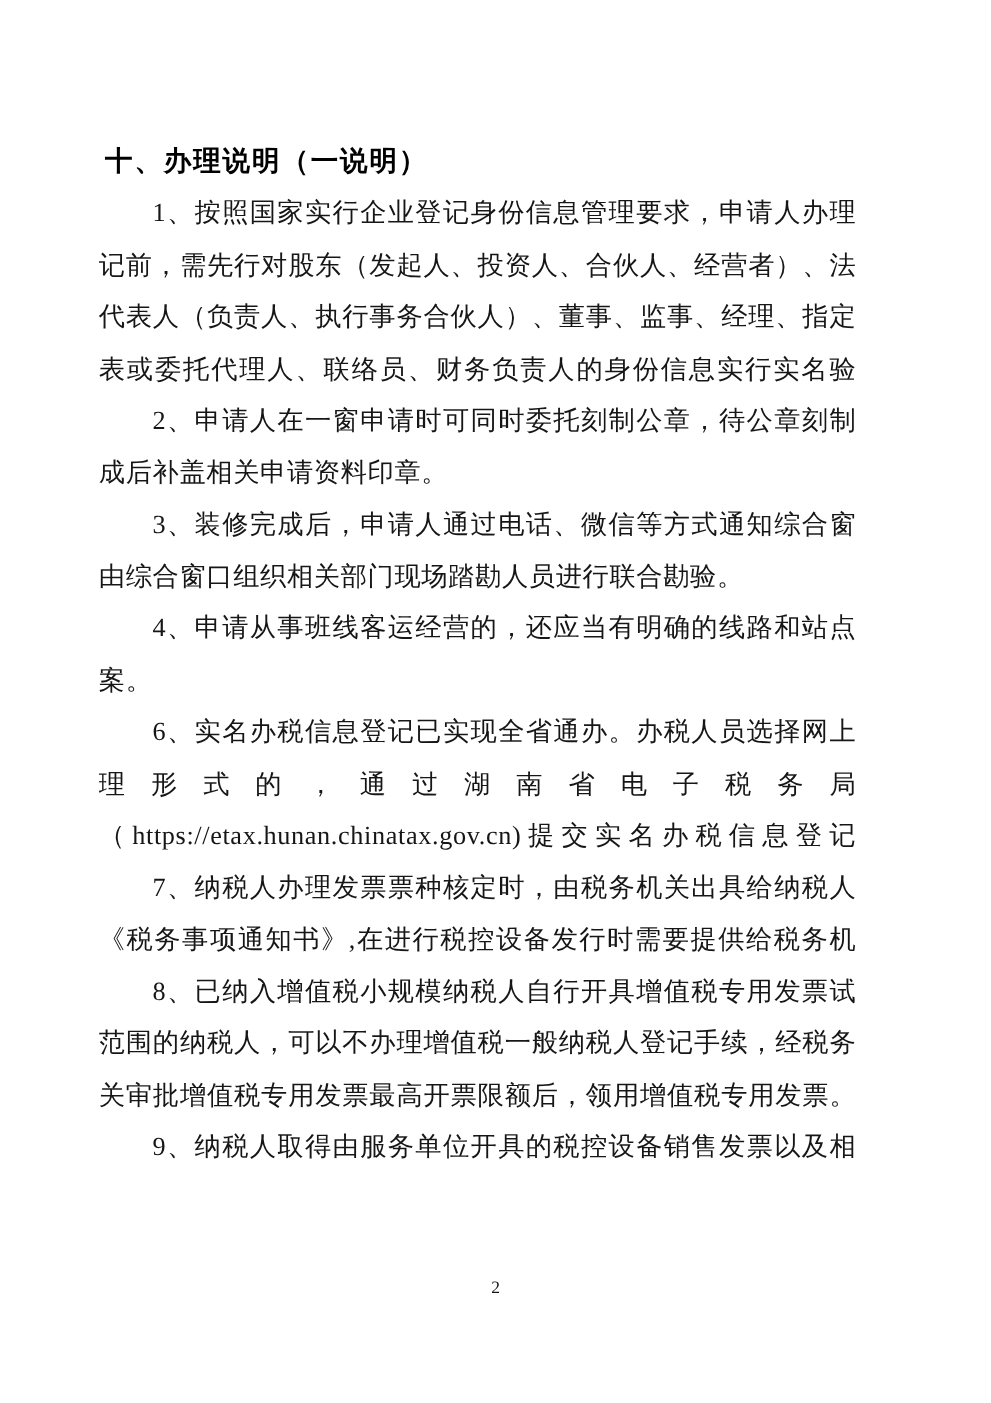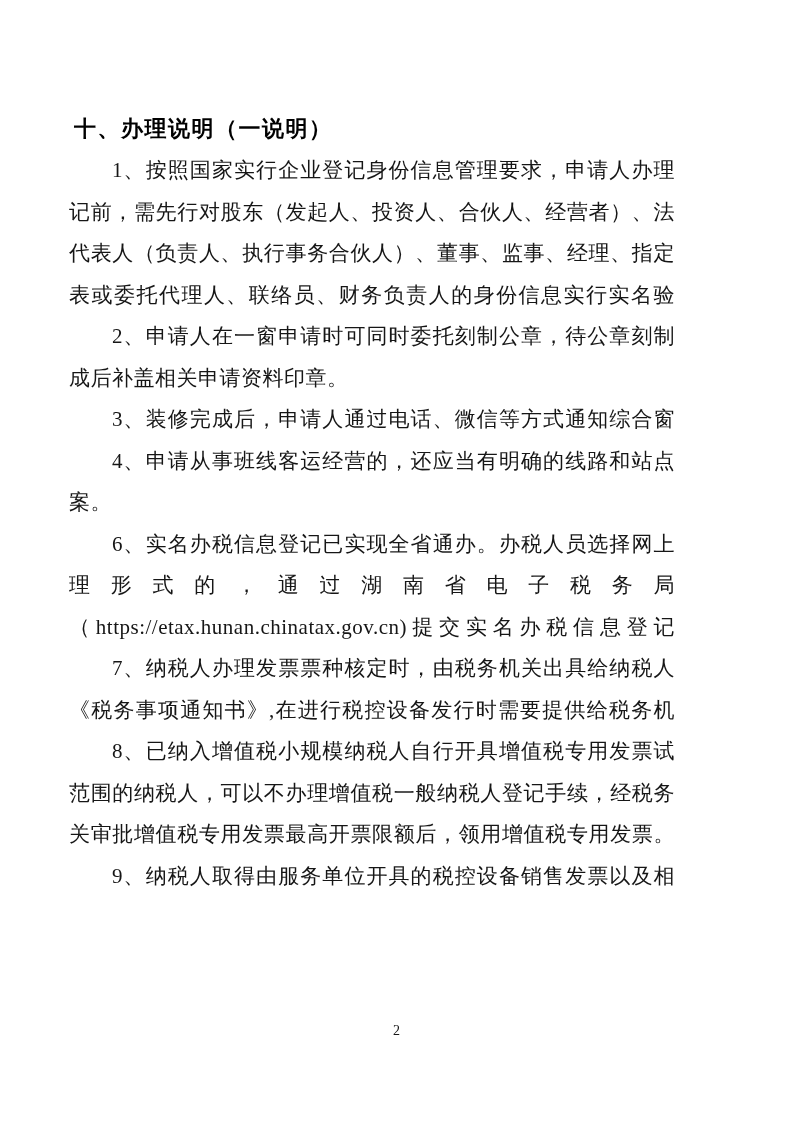--- a/index.html
+++ b/index.html
@@ -10,21 +10,21 @@
   .page {
     position: relative;
     width: 793px;
     height: 1122px;
     background: #ffffff;
     color: #161616;
     overflow: hidden;
   }
   .content {
     position: absolute;
-    left: 69px;
+    left: 79px;
     top: 107px;
     width: 606px;
   }
   .doc-title {
     margin: 0;
     font-family: "Liberation Sans", "DejaVu Sans", sans-serif;
     font-weight: 700;
     font-size: 22px;
     line-height: 43px;
     letter-spacing: 1.5px;
@@ -74,20 +74,21 @@
 
       <p class="ln indent just">1、按照国家实行企业登记身份信息管理要求，申请人办理登</p>
       <p class="ln just">记前，需先行对股东（发起人、投资人、合伙人、经营者）、法定</p>
       <p class="ln just">代表人（负责人、执行事务合伙人）、董事、监事、经理、指定代</p>
       <p class="ln just">表或委托代理人、联络员、财务负责人的身份信息实行实名验证。</p>
 
       <p class="ln indent just">2、申请人在一窗申请时可同时委托刻制公章，待公章刻制完</p>
       <p class="ln">成后补盖相关申请资料印章。</p>
 
       <p class="ln indent just">3、装修完成后，申请人通过电话、微信等方式通知综合窗口，</p>
+      <p class="ln">由综合窗口组织相关部门现场踏勘人员进行联合勘验。</p>
 
       <p class="ln indent just">4、申请从事班线客运经营的，还应当有明确的线路和站点方</p>
       <p class="ln">案。</p>
 
 
       <p class="ln indent just">6、实名办税信息登记已实现全省通办。办税人员选择网上办</p>
       <p class="ln just">理形式的，通过湖南省电子税务局</p>
       <p class="ln just">（https://etax.hunan.chinatax.gov.cn)提交实名办税信息登记</p>
 
       <p class="ln indent just">7、纳税人办理发票票种核定时，由税务机关出具给纳税人的</p>

